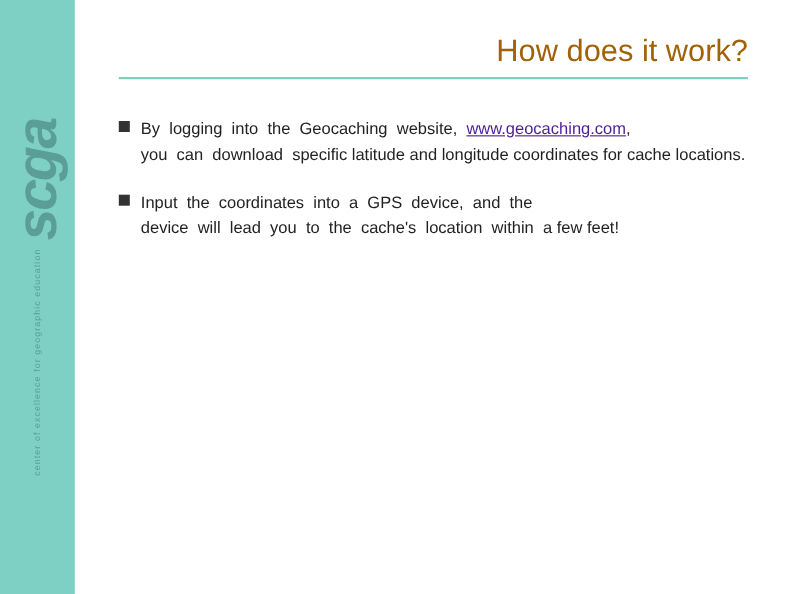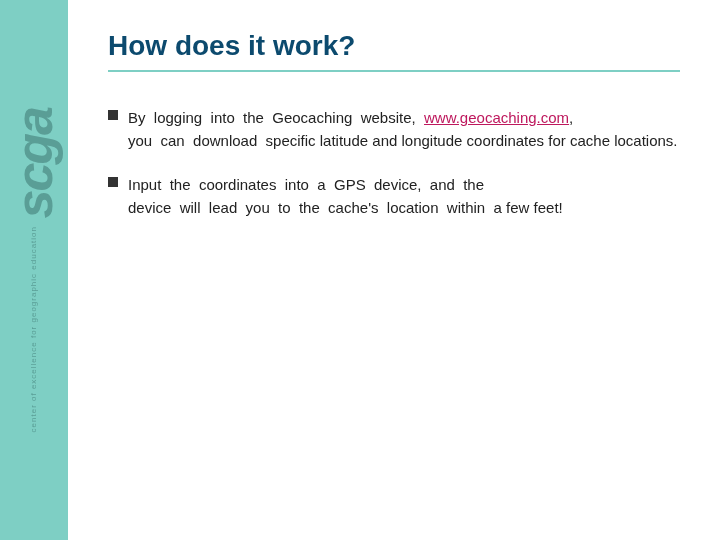--- a/index.html
+++ b/index.html
@@ -65,23 +65,23 @@
       display: flex;
       flex-direction: column;
     }
 
     .title-section {
       margin-bottom: 10px;
     }
 
     .title {
       font-size: 28px;
-      font-weight: bold;
-      color: #0c4a6e;
-      text-align: left;
+      font-weight: normal;
+      color: #a16207;
+      text-align: right;
       margin-bottom: 8px;
     }
 
     .title-underline {
       height: 2px;
       background: #7ecfc4;
       width: 100%;
       margin-bottom: 24px;
     }
 
@@ -108,21 +108,21 @@
       margin-right: 10px;
       margin-top: 4px;
       flex-shrink: 0;
     }
 
     .bullet-text {
       flex: 1;
     }
 
     a {
-      color: #be185d;
+      color: #4c1d95;
       text-decoration: underline;
     }
   </style>
 </head>
 <body>
 
 <div class="slide">
 
   <div class="sidebar">
     <div class="sidebar-text-scga">scga</div>

